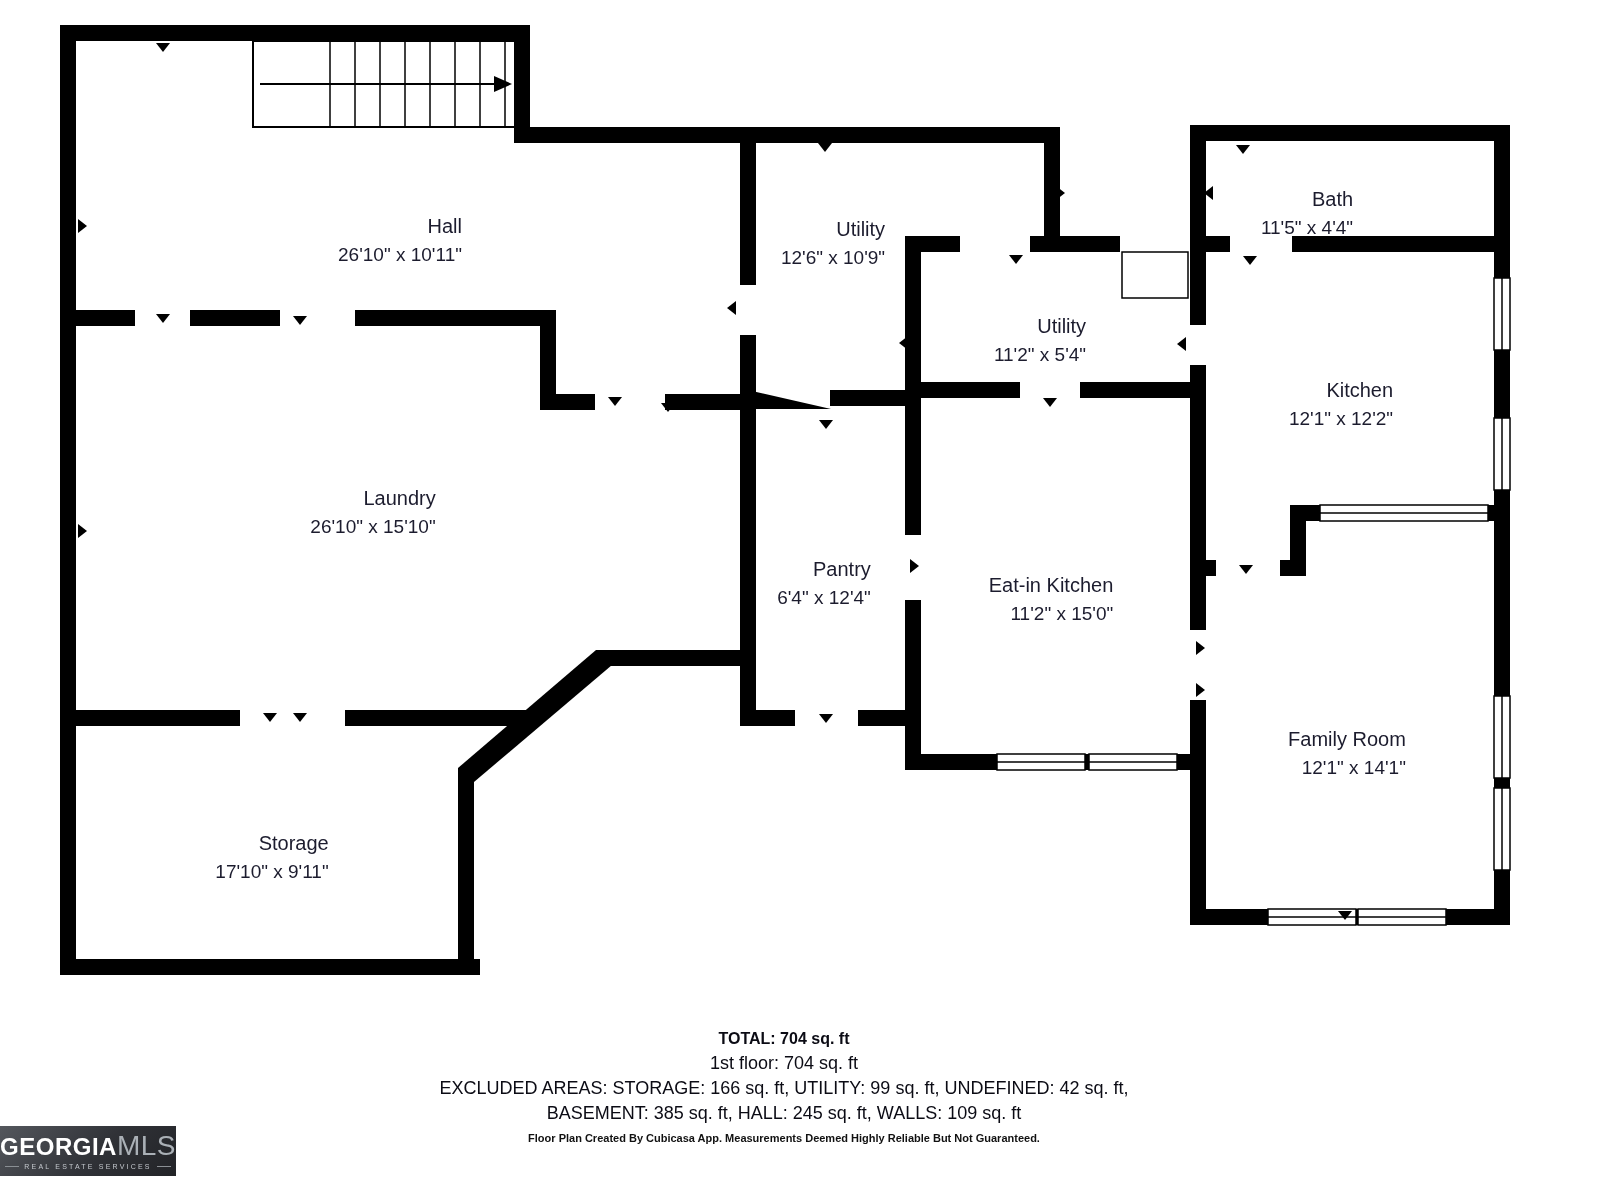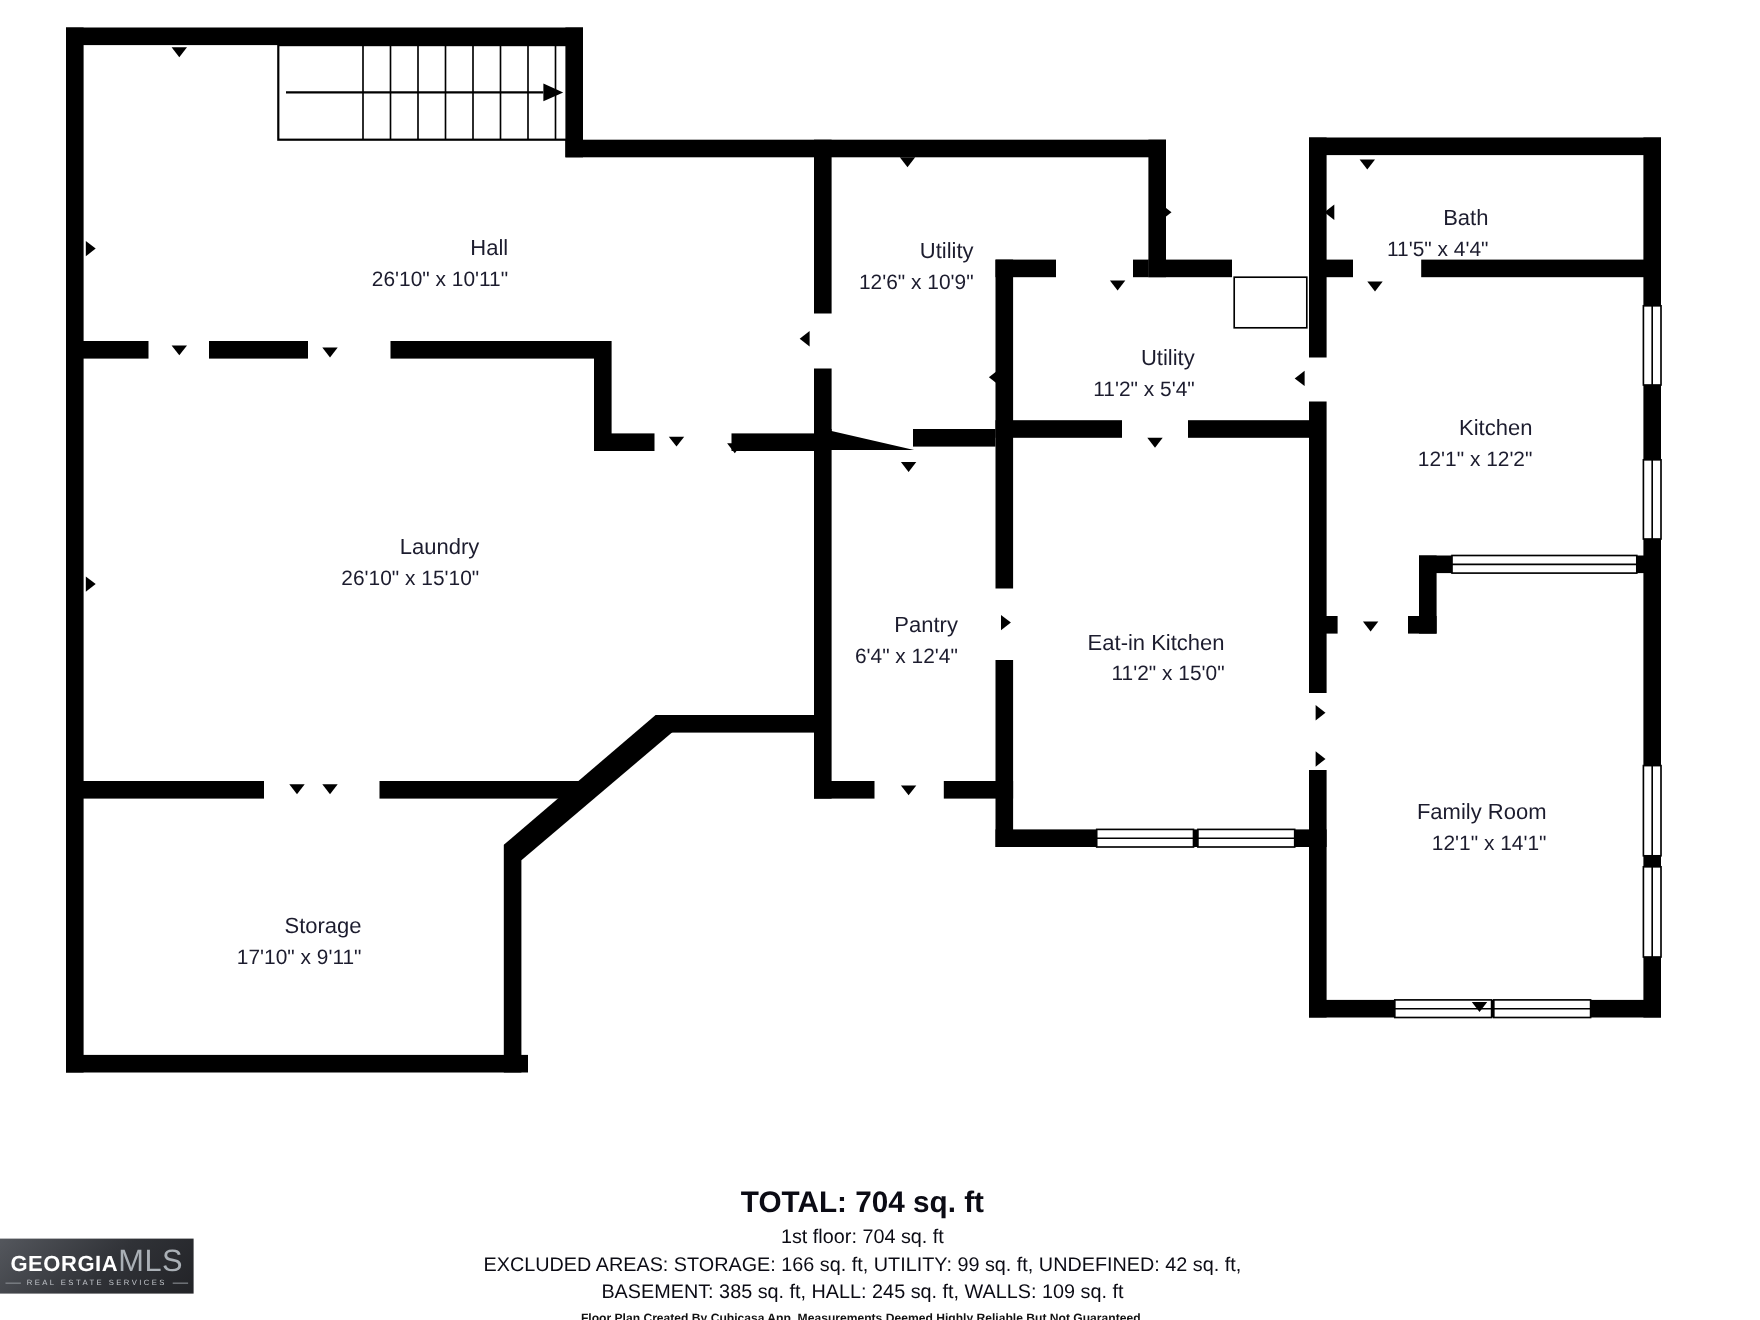--- a/index.html
+++ b/index.html
@@ -4,28 +4,28 @@
 <style>
   html,body{margin:0;padding:0;background:#ffffff;}
   #page{position:relative;width:1600px;height:1200px;background:#ffffff;overflow:hidden;
         font-family:"Liberation Sans",sans-serif;}
   svg{position:absolute;left:0;top:0;}
   .room-label{position:absolute;transform:translate(-50%,-50%);text-align:right;
               white-space:nowrap;color:#1c1c2e;}
   .room-name{font-size:20px;line-height:1.2;}
   .room-dims{font-size:19px;line-height:1.2;margin-top:6px;}
   .summary{position:absolute;left:0;top:1030px;width:1568px;text-align:center;color:#0b0b14;}
-  .sum-total{font-size:27px;font-weight:700;margin-bottom:5px;margin-top:48px;}
+  .sum-total{font-size:16px;font-weight:700;margin-bottom:5px;}
   .sum-line{font-size:18px;margin-bottom:4px;}
   .sum-disclaimer{font-size:11px;font-weight:700;margin-top:8px;color:#111;}
   .logo{position:absolute;left:0;top:1126px;width:176px;height:50px;
         background:linear-gradient(135deg,#54575d 0%,#303237 55%,#222327 100%);
         display:flex;flex-direction:column;align-items:center;justify-content:center;}
   .logo-brand{line-height:1;}
-  .logo-georgia{font-weight:700;font-size:20px;color:#ffffff;letter-spacing:.5px;text-align:center;}
+  .logo-georgia{font-weight:700;font-size:24px;color:#ffffff;letter-spacing:.5px;text-align:center;}
   .logo-mls{font-weight:400;font-size:28px;color:#aab0b6;letter-spacing:.5px;}
   .logo-tagline{display:flex;align-items:center;gap:5px;font-size:7px;letter-spacing:2.2px;
                 color:#c4c8cd;margin-top:3px;}
   .logo-tagline::before,.logo-tagline::after{content:"";display:block;height:1px;width:14px;background:#8a8f94;}
 </style>
 </head>
 <body>
 
 <div id="page">
 

